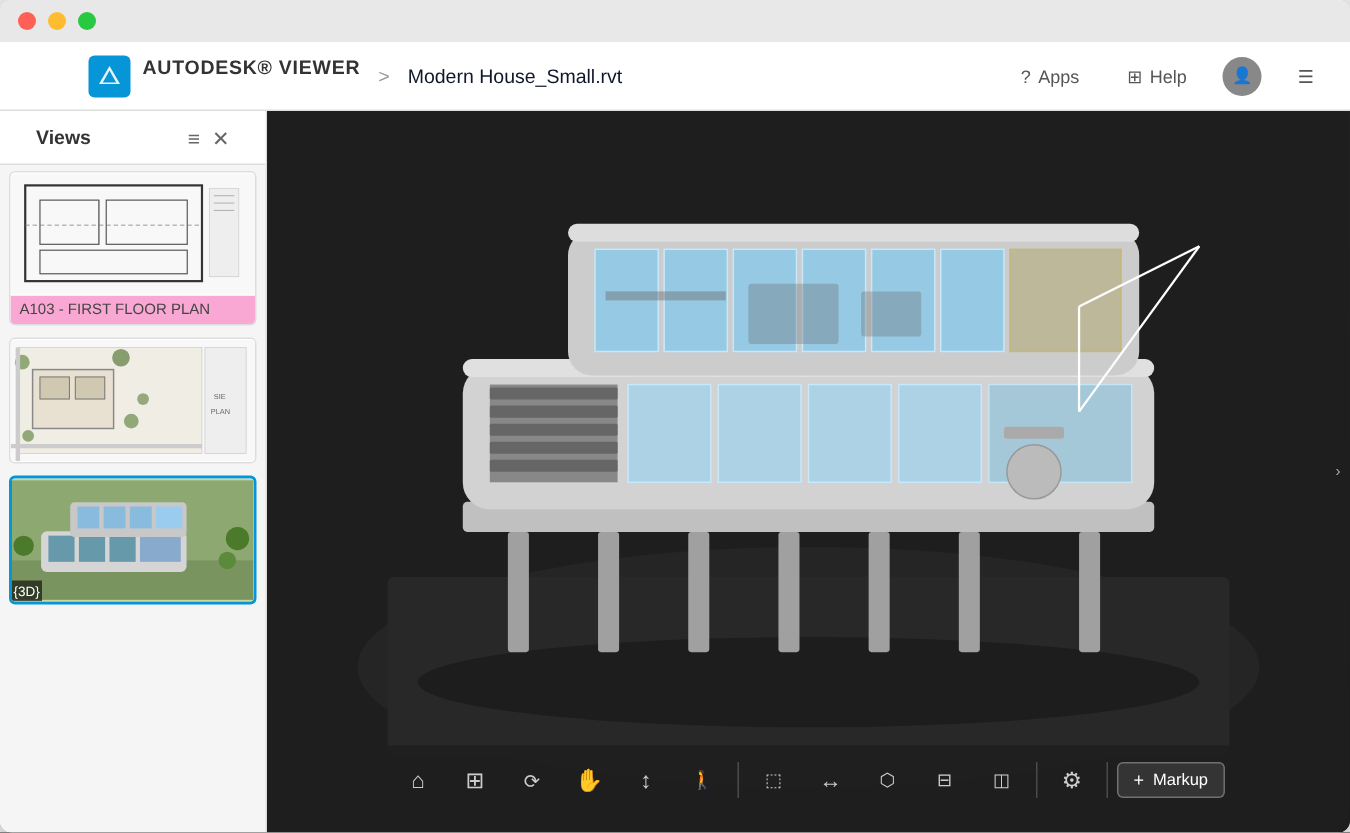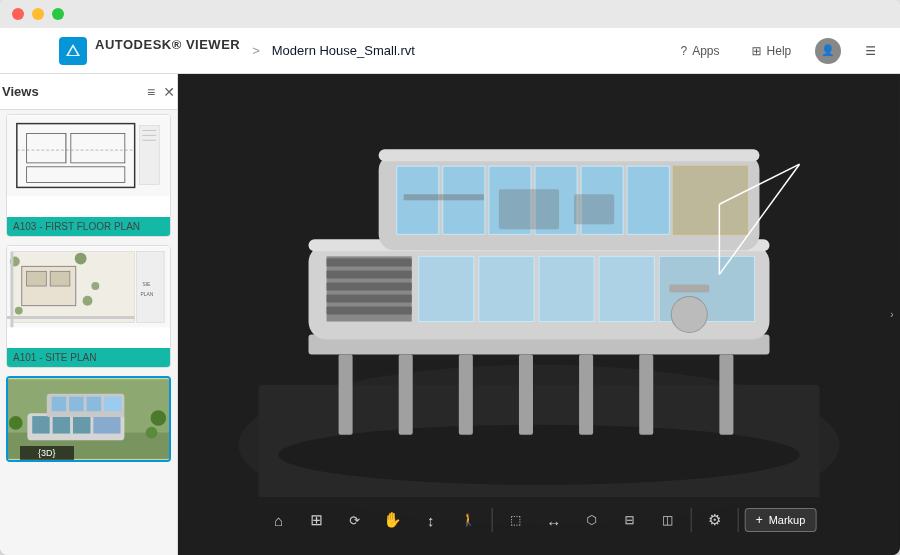--- a/index.html
+++ b/index.html
@@ -140,21 +140,21 @@
       flex-direction: column;
       flex-shrink: 0;
     }
 
     .views-header {
       height: 36px;
       background: #fff;
       border-bottom: 1px solid #ddd;
       display: flex;
       align-items: center;
-      padding: 0 2px;
+      padding: 0 24px;
       justify-content: space-between;
     }
 
     .views-title {
       font-size: 13px;
       font-weight: 600;
       color: #333;
     }
 
     .views-controls {
@@ -188,22 +188,21 @@
       height: 82px;
       background: #e8e8e8;
       overflow: hidden;
       position: relative;
     }
 
     .view-label {
       font-size: 10px;
       color: #444;
       padding: 4px 6px;
-      background: #14b8a6;
-      margin-top: 20px;
+      background: #f9a8d4;
     }
 
     
     .thumb-floor-plan {
       background: #fff;
       position: relative;
     }
 
     
     .thumb-elevation {
@@ -216,25 +215,25 @@
     }
 
     
     .thumb-3d {
       background: #c8d8a0;
     }
 
     .badge-3d {
       position: absolute;
       bottom: 0;
-      left: 12px;
+      left: 0;
       background: rgba(0,0,0,0.6);
       color: white;
       font-size: 9px;
-      padding: 2px 18px;
+      padding: 2px 1px;
     }
 
     
     .viewport {
       flex: 1;
       position: relative;
       background: linear-gradient(180deg, #2a2a2a 0%, #1a1a1a 100%);
       overflow: hidden;
     }
 
@@ -444,21 +443,20 @@
             <circle cx="12" cy="65" r="4" fill="#6a8a4a" opacity="0.7"></circle>
 
             <line x1="0" y1="72" x2="130" y2="72" stroke="#ccc" stroke-width="3"></line>
             <line x1="5" y1="5" x2="5" y2="82" stroke="#ccc" stroke-width="3"></line>
 
             <rect x="132" y="5" width="28" height="72" fill="#eee" stroke="#ccc" stroke-width="0.5"></rect>
             <text x="138" y="40" font-size="5" fill="#666">SIE</text>
             <text x="136" y="50" font-size="5" fill="#666">PLAN</text>
           </svg>
         </div>
-        <div class="view-label">A101 - SITE PLAN</div>
       </div>
 
       <div class="view-item active">
         <div class="view-thumb thumb-3d">
           <svg class="thumb-canvas" viewBox="0 0 166 82" xmlns="http://www.w3.org/2000/svg">
             <rect width="166" height="82" fill="#8da870"></rect>
 
             <rect x="0" y="55" width="166" height="27" fill="#7a9460"></rect>
 
             <rect x="20" y="35" width="100" height="28" rx="4" fill="#d5d5d5"></rect>

